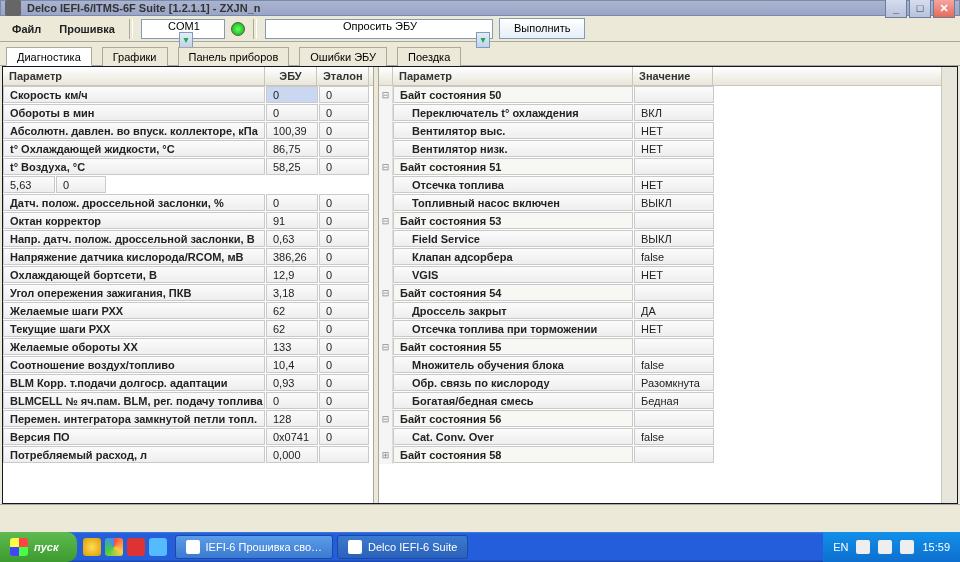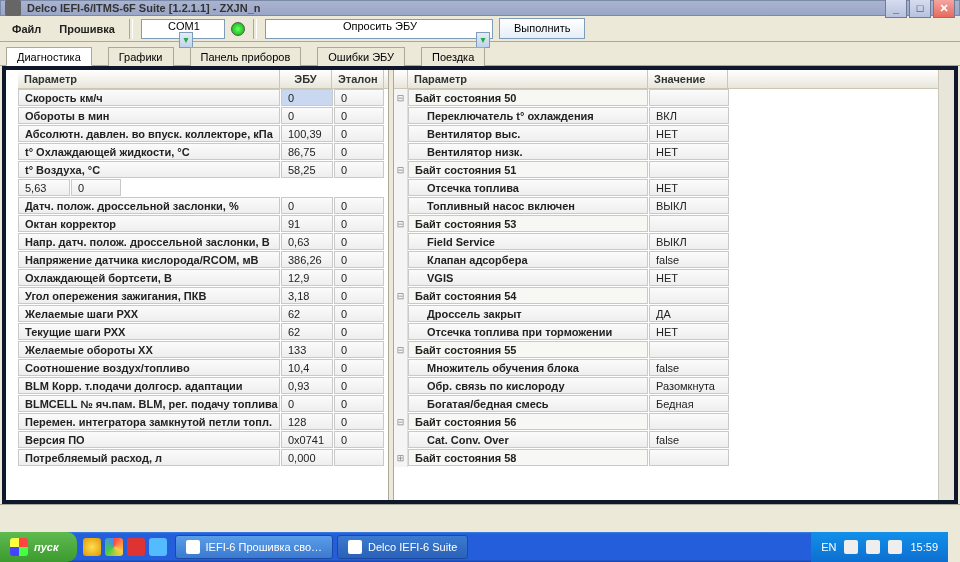--- a/index.html
+++ b/index.html
@@ -10,24 +10,24 @@
 .tb-btn { width: 22px; height: 20px; margin-left: 2px; border: 1px solid #6e7c9a; background: linear-gradient(#d8def0,#b8c2de); text-align: center; line-height: 18px; font-weight: bold; color: #333; }
 .tb-close { background: linear-gradient(#f5a8a4,#e66b5c); color: #fff; }
 .menubar { height: 26px; background: #ece9d8; display: flex; align-items: center; padding: 2px 6px; gap: 6px; border-bottom: 1px solid #aca899; }
 .menu-item { padding: 2px 6px; color: #222; font-weight: bold; }
 .combo { height: 20px; border: 1px solid #7f9db9; background: #fff; display: flex; align-items: center; padding: 0 2px 0 4px; flex-direction: column; }
 .combo .arrow { width: 14px; height: 16px; background: linear-gradient(#e4ecf7,#c0d3ec); border: 1px solid #7f9db9; margin-left: 4px; text-align: center; line-height: 14px; font-size: 9px; color: #4a6; }
 .combo .arrow::after { content: "▾"; color: #2a4; font-size: 10px; }
 .led { width: 14px; height: 14px; border-radius: 50%; background: radial-gradient(#6f6,#0a0); border: 1px solid #555; }
 .btn { height: 21px; padding: 0 14px; border: 1px solid #7f9db9; background: linear-gradient(#fff,#e6eef8); line-height: 19px; }
 .sep { width: 4px; height: 20px; border-left: 1px solid #aca899; border-right: 1px solid #fff; margin: 0 2px; }
-.tabbar { height: 24px; padding: 4px 6px 0; display: flex; gap: 14px; border-bottom: 1px solid #aca899; background: #ece9d8; }
+.tabbar { height: 24px; padding: 4px 6px 0; display: flex; gap: 8px; border-bottom: 1px solid #aca899; background: #ece9d8; }
 .tab { padding: 3px 10px; border: 1px solid #aca899; border-bottom: none; background: #ece9d8; margin-right: 2px; position: relative; top: 1px; }
 .tab.active { background: #fff; border-bottom: 1px solid #fff; }
-.workspace { height: 438px; background: #fff; display: flex; border: 4px solid #0f172a; margin: 0 2px; padding-left: 12px; }
+.workspace { height: 438px; background: #fff; display: flex; border: 1px solid #0f172a; margin: 0 2px; }
 .pane { flex: 1; overflow: hidden; display: flex; flex-direction: column; }
 .pane.left { flex: 0 0 370px; }
 .vdiv { width: 6px; background: #ece9d8; border-left: 1px solid #aca899; border-right: 1px solid #aca899; }
 .grid-head { display: flex; background: linear-gradient(#fff,#e8e6da); border-bottom: 1px solid #cbc7b8; }
 .grid-head .hc { padding: 3px 6px; border-right: 1px solid #cbc7b8; font-weight: bold; color: #333; }
 .grid-body { flex: 1; overflow-y: auto; }
 .row { display: flex; height: 18px; }
 .cell { border: 1px solid #c9c9c9; background: linear-gradient(#fbfbfb,#eeeeee); padding: 1px 6px; white-space: nowrap; overflow: hidden; text-overflow: ellipsis; font-weight: bold; color: #222; margin: 0 1px 1px 0; display:flex; align-items:center;}
 .cell.val { font-weight: normal; }
 .left .c1 { width: 262px; }
@@ -40,21 +40,21 @@
 .right .c1 { width: 240px; }
 .right .c2 { width: 80px; }
 .right .hc.ct { width: 14px; }
 .right .hc.c1 { width: 240px; }
 .right .hc.c2 { width: 80px; }
 .right .indent { padding-left: 18px; }
 .right .branch { background:#f7f7f3; font-weight:bold;}
 .sel { background: #c9d8f0 !important; }
 .scrollbar { width: 16px; background: #e8e6da; border-left: 1px solid #cbc7b8; }
 .statusbar { height: 20px; background: #ece9d8; border-top: 1px solid #aca899; }
-.taskbar { position: absolute; bottom: 0; left: 0; right: 12px; height: 30px; background: linear-gradient(#3a81e0,#245edb 6%,#245edb 92%,#1941a5); display: flex; align-items: center; color: #fff; }
+.taskbar { position: absolute; bottom: 0; left: 0; right: 0; height: 30px; background: linear-gradient(#3a81e0,#245edb 6%,#245edb 92%,#1941a5); display: flex; align-items: center; color: #fff; }
 .start { height: 30px; padding: 0 18px 0 10px; background: linear-gradient(#5fbb4f,#3c9a2e); display: flex; align-items: center; font-weight: bold; font-style: italic; font-size: 14px; border-radius: 0 10px 10px 0; }
 .start .logo { width: 18px; height: 18px; margin-right: 6px; background: conic-gradient(#f44 0 25%, #4f4 25% 50%, #44f 50% 75%, #ff4 75% 100%); border-radius: 3px; }
 .tray { margin-left: auto; background: linear-gradient(#1290e9,#0d6fd0); height: 30px; display: flex; align-items: center; padding: 0 10px; gap: 8px; font-size: 11px; }
 .task-btn { height: 24px; padding: 0 10px; margin: 0 2px; border: 1px solid #1a4aa8; background: linear-gradient(#5a9de8,#3b7ad0); border-radius: 3px; display: flex; align-items: center; gap: 6px; max-width: 170px; white-space: nowrap; overflow: hidden; color:#fff;}
 .task-btn .ico { width: 14px; height: 14px; background: #fff; border-radius: 2px; }
 .ql { display: flex; gap: 4px; padding: 0 6px; }
 .ql .q { width: 18px; height: 18px; border-radius: 3px; }
 .tiny-ico{width:14px;height:14px;background:#eee;border-radius:2px;}
 </style>
 </head>

